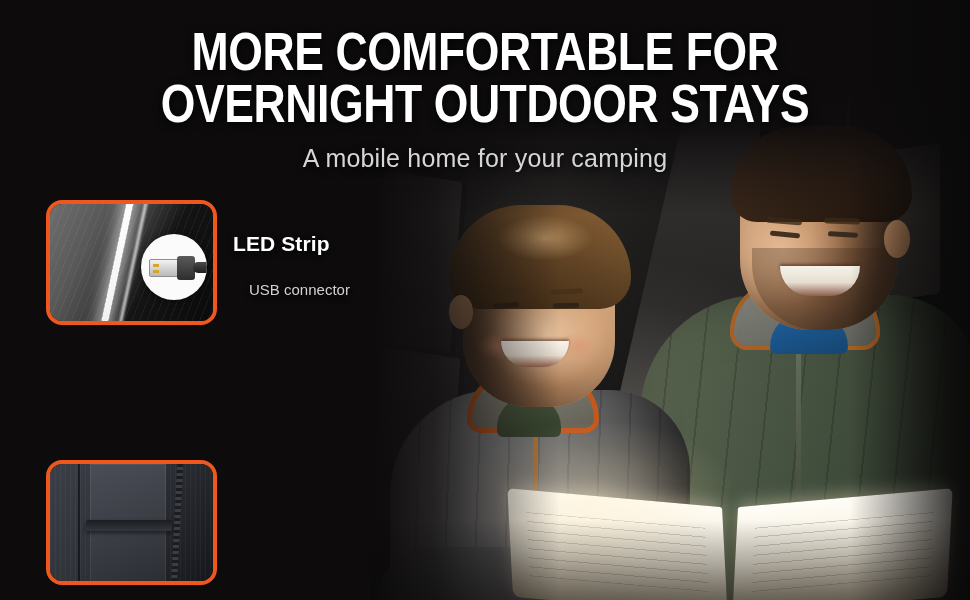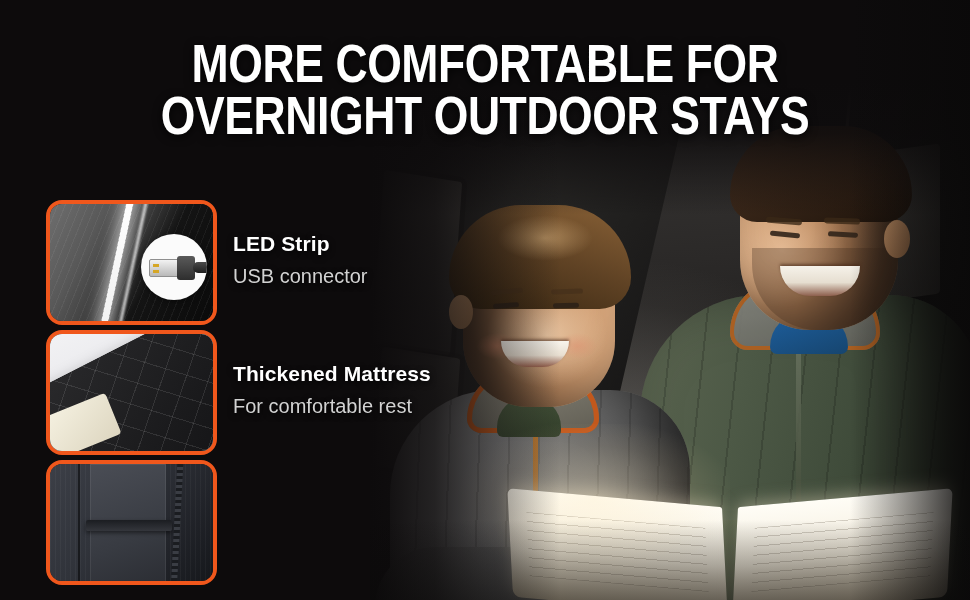--- a/index.html
+++ b/index.html
@@ -258,21 +258,21 @@
     position:absolute;right:0;top:0;width:120px;height:600px;
     background:linear-gradient(270deg,rgba(10,9,9,.92) 0%,rgba(13,11,12,0) 100%);
   }
   .fade-bottom{
     position:absolute;left:0;bottom:0;width:600px;height:80px;
     background:linear-gradient(0deg,rgba(10,9,9,.55) 0%,rgba(13,11,12,0) 100%);
   }
 
   
   .header{
-    position:absolute;left:0;top:16px;width:970px;text-align:center;z-index:20;
+    position:absolute;left:0;top:4px;width:970px;text-align:center;z-index:20;
   }
   .headline{
     margin:0;padding:0;
     font-family:"Liberation Sans Narrow","Liberation Sans", sans-serif;
     font-weight:bold;
     font-size:53px;
     line-height:0.98;
     letter-spacing:-0.5px;
     color:#fff;
     text-shadow:0 2px 10px rgba(0,0,0,.85);
@@ -404,21 +404,21 @@
   .ftext{position:absolute;left:187px;top:0;width:290px;height:125px;}
   .ftitle{
     position:absolute;left:0;top:32px;
     margin:0;font-size:21px;font-weight:bold;color:#fff;
     letter-spacing:.1px;
     text-shadow:0 2px 6px rgba(0,0,0,.9);
     white-space:nowrap;
   }
   .fsub{
     position:absolute;left:0;top:65px;
-    margin:0;font-size:20px;font-weight:normal;color:#d2d2d2;
+    margin:16px;font-size:15px;font-weight:normal;color:#d2d2d2;
     text-shadow:0 2px 6px rgba(0,0,0,.9);
     white-space:nowrap;
   }
 </style>
 </head>
 <body>
 
 <div id="stage">
 
   <div class="photo">
@@ -485,20 +485,21 @@
       <div class="fade-right"></div>
       <div class="fade-bottom"></div>
     </div>
   </div>
 
   <div class="header">
     <h1 class="headline">
       <span class="headline-l1">MORE COMFORTABLE FOR</span>
       <span class="headline-l2">OVERNIGHT OUTDOOR STAYS</span>
     </h1>
+    <p class="subtitle">A mobile home for your camping</p>
   </div>
 
   <div class="features">
 
     <div class="feature f1">
       <div class="thumb">
         <div class="thumb-inner">
           <div class="t1-bg"></div>
           <div class="t1-fabric"></div>
           <div class="t1-strip"></div>
@@ -511,33 +512,20 @@
             <div class="usb-cable"></div>
           </div>
         </div>
       </div>
       <div class="ftext">
         <p class="ftitle">LED Strip</p>
         <p class="fsub">USB connector</p>
       </div>
     </div>
 
-    <div class="feature f2">
-      <div class="thumb">
-        <div class="thumb-inner">
-          <div class="t2-bg"></div>
-          <div class="t2-pad"></div>
-          <div class="t2-foam"></div>
-        </div>
-      </div>
-      <div class="ftext">
-        <p class="ftitle">Thickened Mattress</p>
-        <p class="fsub">For comfortable rest</p>
-      </div>
-    </div>
 
     <div class="feature f3">
       <div class="thumb">
         <div class="thumb-inner">
           <div class="t3-bg"></div>
           <div class="t3-seam"></div>
           <div class="t3-pocket"></div>
           <div class="t3-flap"></div>
           <div class="t3-zip"></div>
         </div>

